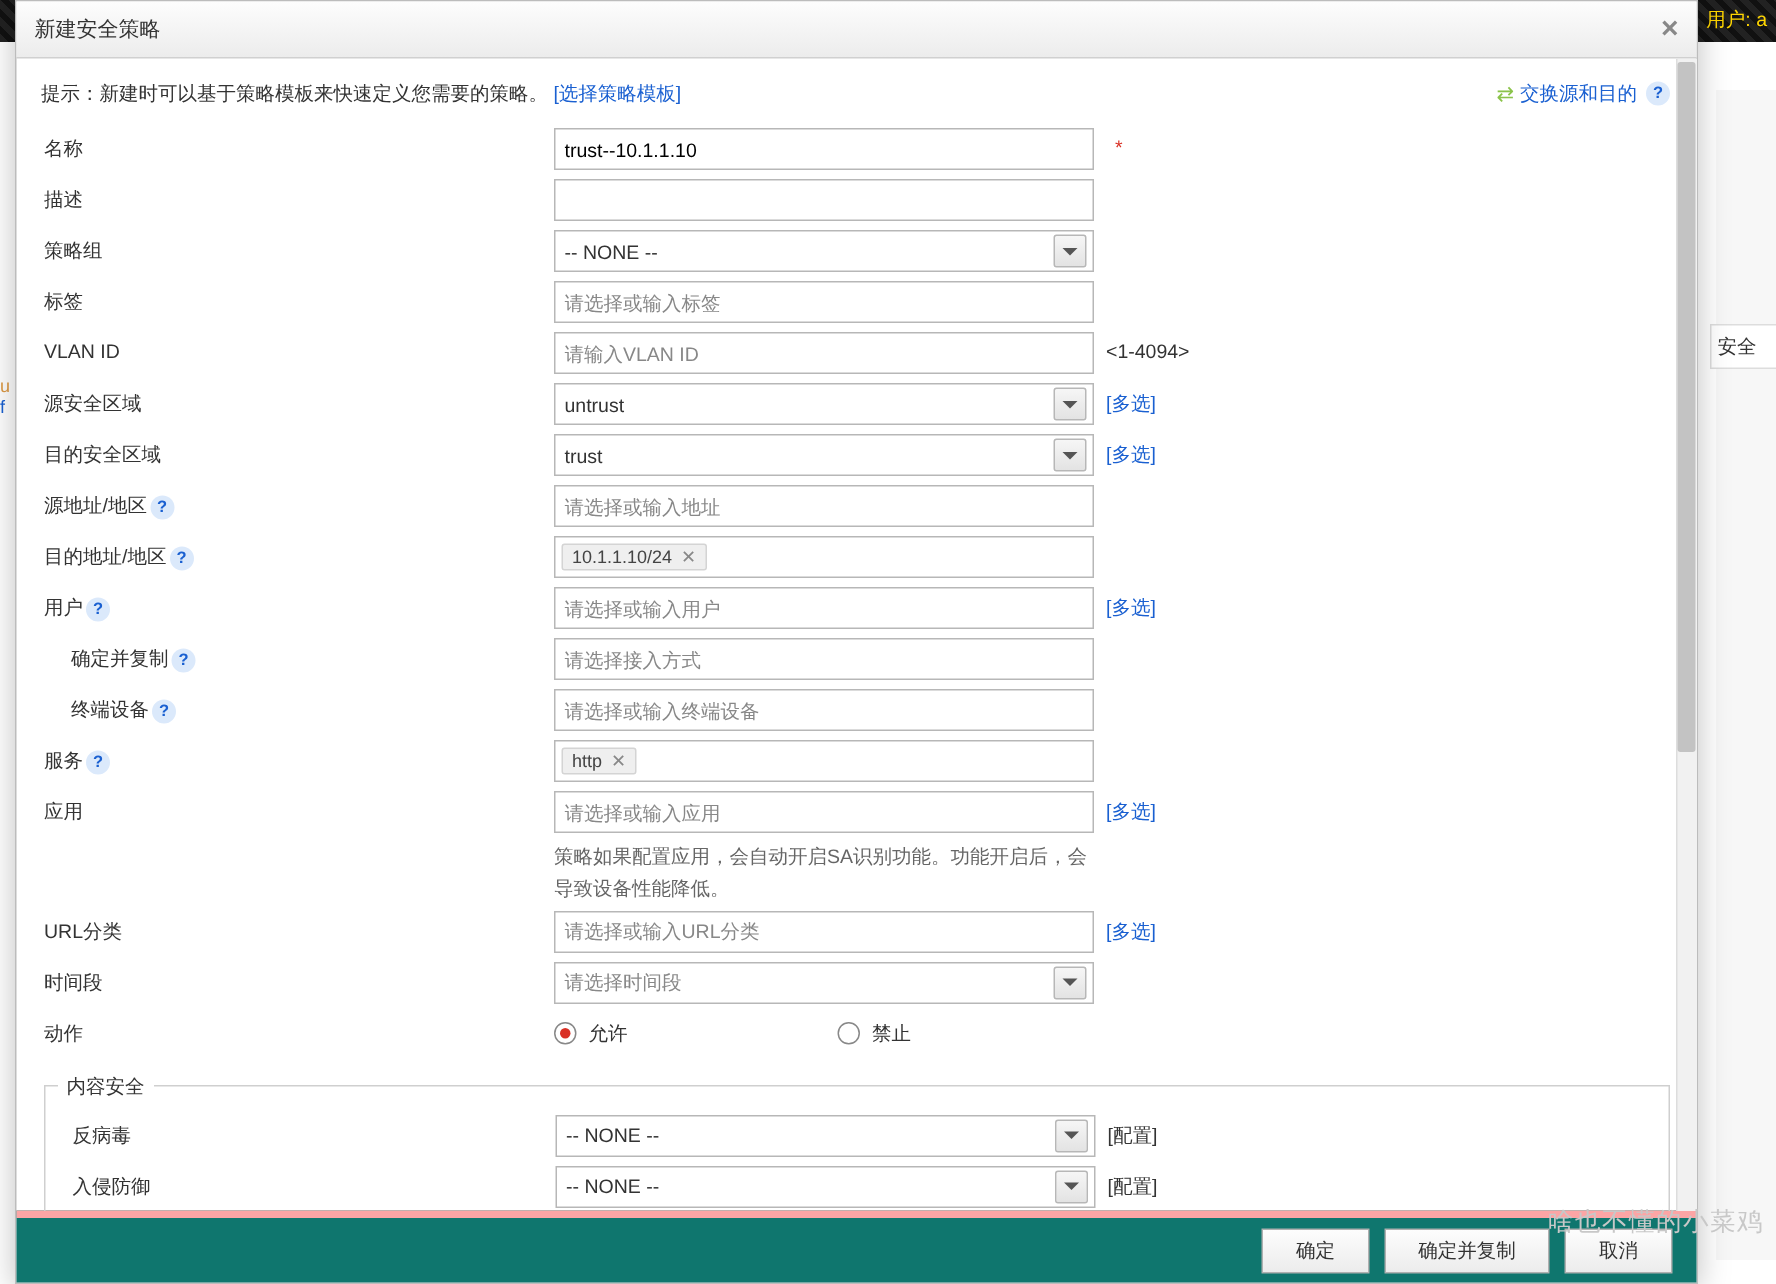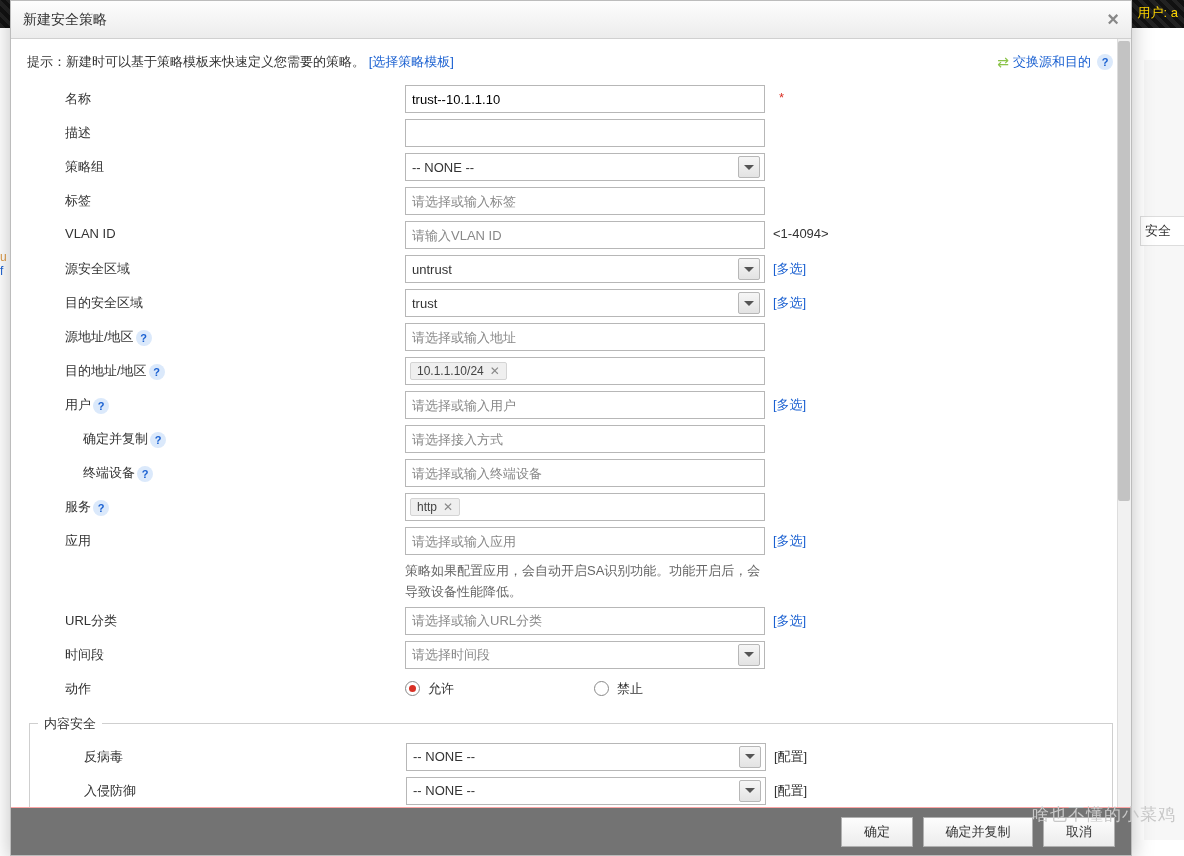--- a/index.html
+++ b/index.html
@@ -42,21 +42,21 @@
   .swap-link { color:#1a60d1; cursor:pointer; display:flex; align-items:center; gap:4px;}
   .swap-icon { color:#8bc34a; font-size:14px; }
   .help-icon {
     display:inline-block; width:16px; height:16px; border-radius:50%;
     background:#dbe9fb; color:#1a60d1; font-size:11px; text-align:center;
     line-height:16px; font-weight:bold; cursor:pointer; margin-left:2px; vertical-align:middle;
   }
   .form-zone { padding:0 18px 10px 18px; }
   .form-row { display:flex; align-items:flex-start; min-height:34px; padding:2px 0; }
   .form-label {
-    width:340px; flex-shrink:0; padding-top:5px; color:#333; font-size:13px;margin-left:36px;
+    width:340px; flex-shrink:0; padding-top:5px; color:#333; font-size:13px;
   }
   .indent { padding-left:18px; }
   .form-field { width:360px; flex-shrink:0; }
   .form-extra { padding-left:8px; padding-top:5px; color:#333; font-size:13px; }
   .text-input {
     width:100%; height:28px; border:1px solid #b7b7b7;
     padding:0 6px; font-size:13px; outline:none;
   }
   .text-input::placeholder { color:#888; }
   .select-like {
@@ -85,23 +85,23 @@
   .radio-row { display:flex; gap:140px; align-items:center; padding-top:5px; }
   .radio-opt { display:flex; align-items:center; gap:8px; }
   .radio { width:15px; height:15px; border-radius:50%; border:1px solid #888; display:inline-flex; align-items:center; justify-content:center; }
   .radio.checked::after { content:""; width:7px; height:7px; border-radius:50%; background:#d93025; }
   fieldset {
     border:1px solid #cfcfcf; margin:8px 0 0 0; padding:8px 0 0 0;
   }
   fieldset legend { padding:0 6px; margin-left:8px; color:#333; }
   .fs-inner { padding:0 18px 8px 18px; }
   .dlg-footer {
-    height:48px; border-top:1px solid #fca5a5;
+    height:48px; border-top:5px solid #fca5a5;
     display:flex; align-items:center; justify-content:flex-end;
-    padding:0 16px; gap:10px; background:#737373;
+    padding:0 16px; gap:10px; background:#0f766e;
   }
   .btn {
     min-width:72px; height:30px; border:1px solid #b0b0b0;
     background:linear-gradient(#fdfdfd,#ececec); cursor:pointer;
     font-size:13px; color:#333; padding:0 14px;
   }
   .btn-wide { min-width:110px; }
   .watermark {
     position:absolute; right:8px; bottom:30px; color:#c8c8c8; font-size:17px;
     pointer-events:none; z-index:20; letter-spacing:1px;

